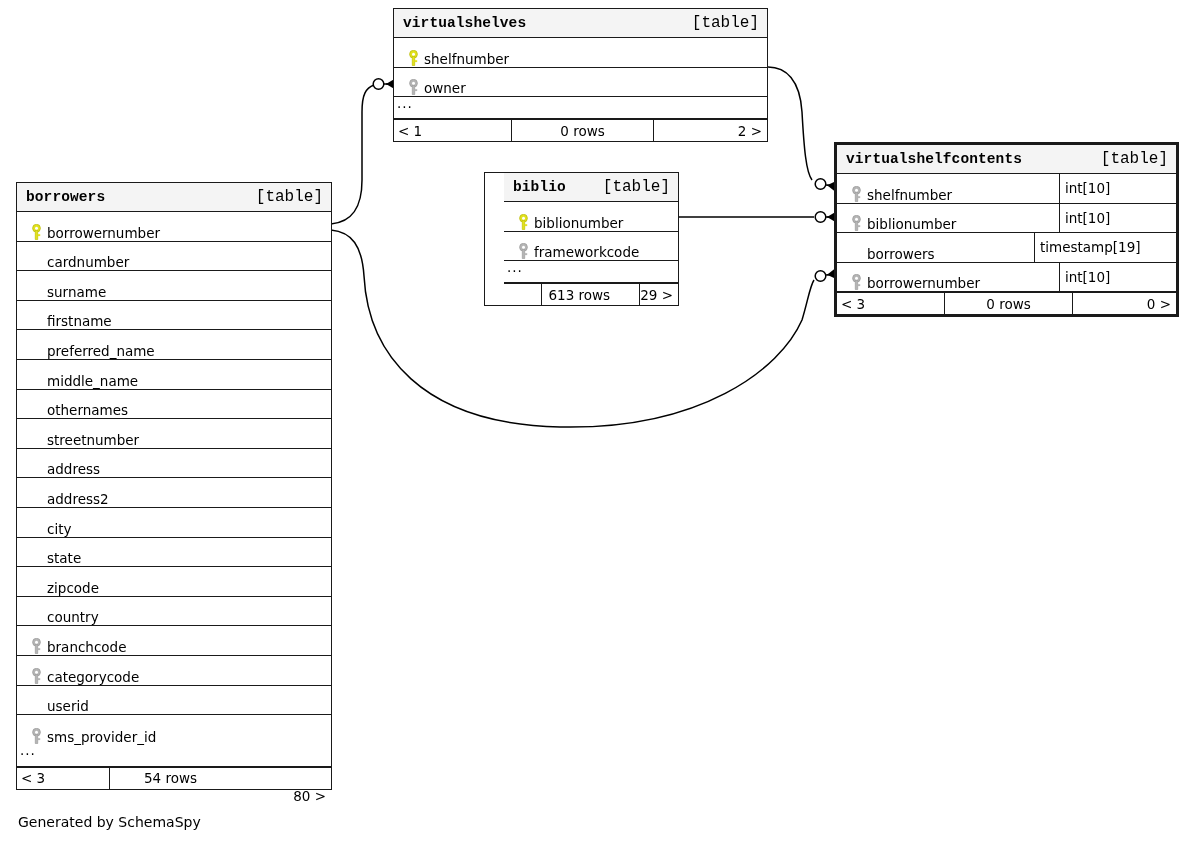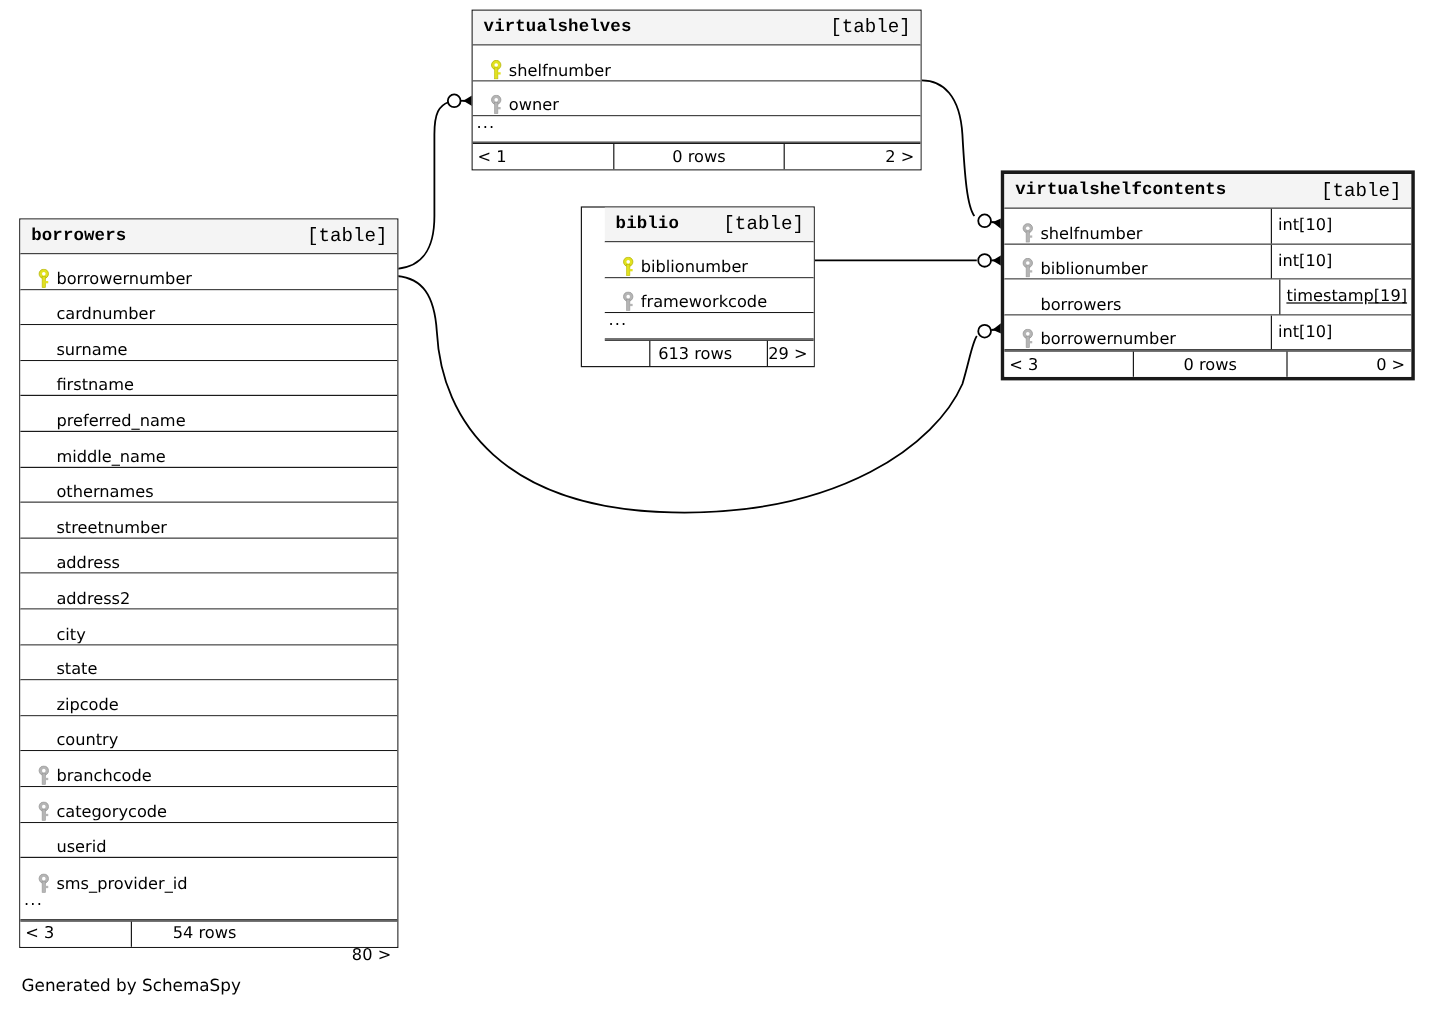--- a/index.html
+++ b/index.html
@@ -306,21 +306,21 @@
       <span class="col-label">biblionumber</span>
     </div>
     <div class="col-type" style="width:117px;">int[10]</div>
   </div>
 
   <div class="tbl-row">
     <div class="col-name">
       <span class="keyslot"></span>
       <span class="col-label">borrowers</span>
     </div>
-    <div class="col-type" style="width:110px;text-decoration:underline;">timestamp[19]</div>
+    <div class="col-type" style="width:142px;">timestamp[19]</div>
   </div>
 
   <div class="tbl-row">
     <div class="col-name">
       <span class="keyslot">
         <svg class="key-svg" width="11" height="17" viewBox="0 0 11 17">
           <circle cx="5.5" cy="4.2" r="3.9" fill="#b5b5b5" stroke="#9a9a9a" stroke-width="0.7"></circle>
           <circle cx="5.5" cy="4.2" r="1.5" fill="#ffffff"></circle>
           <rect x="4.1" y="6.5" width="2.8" height="9.2" fill="#b5b5b5" stroke="#9a9a9a" stroke-width="0.5"></rect>
           <rect x="6.9" y="10.2" width="2.3" height="1.9" fill="#b5b5b5"></rect>

